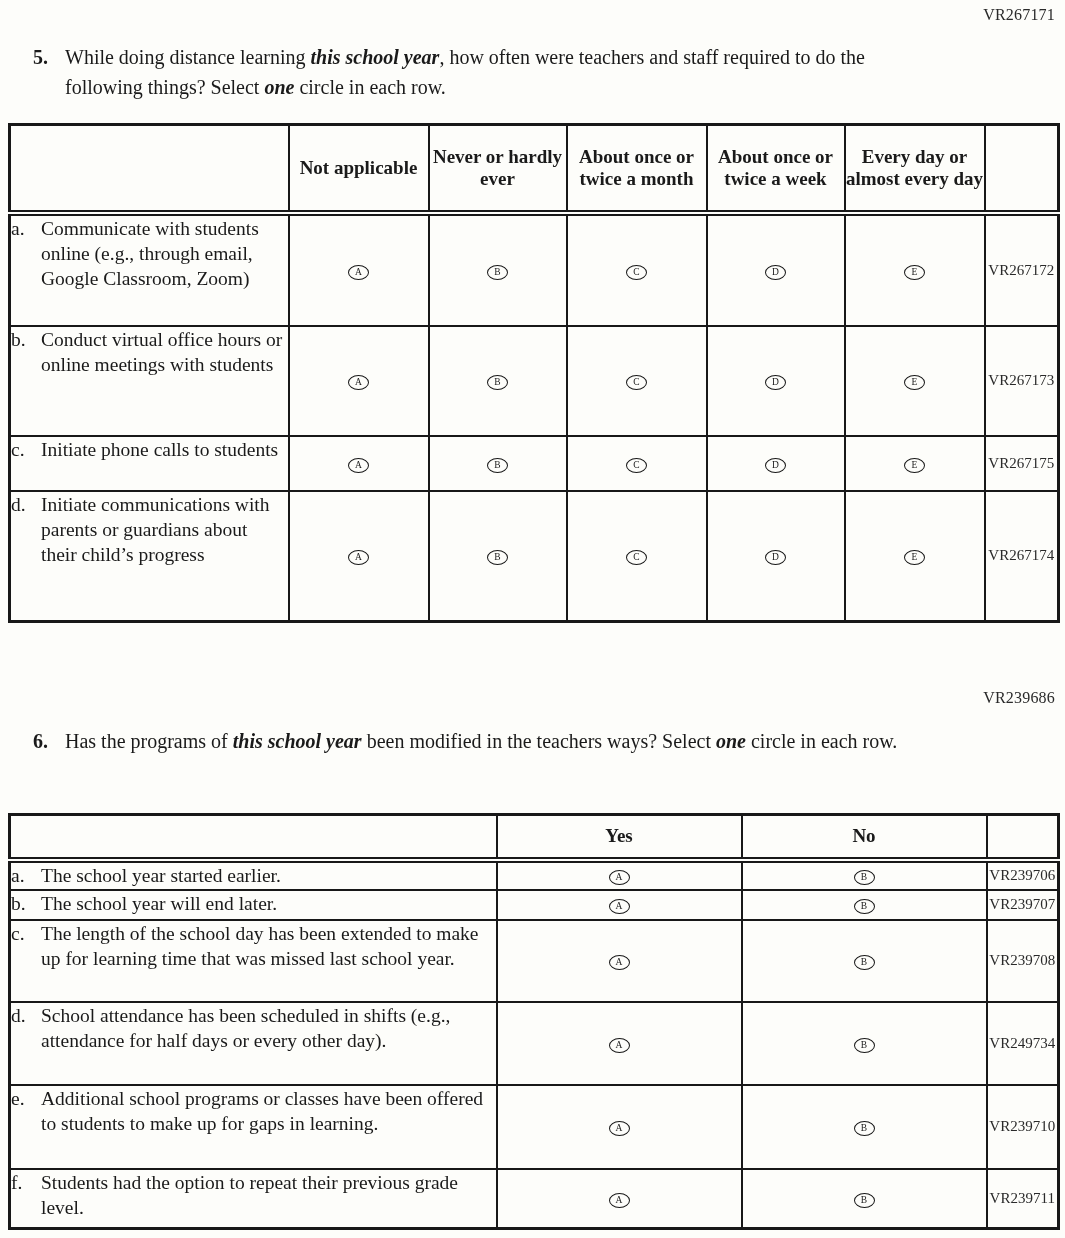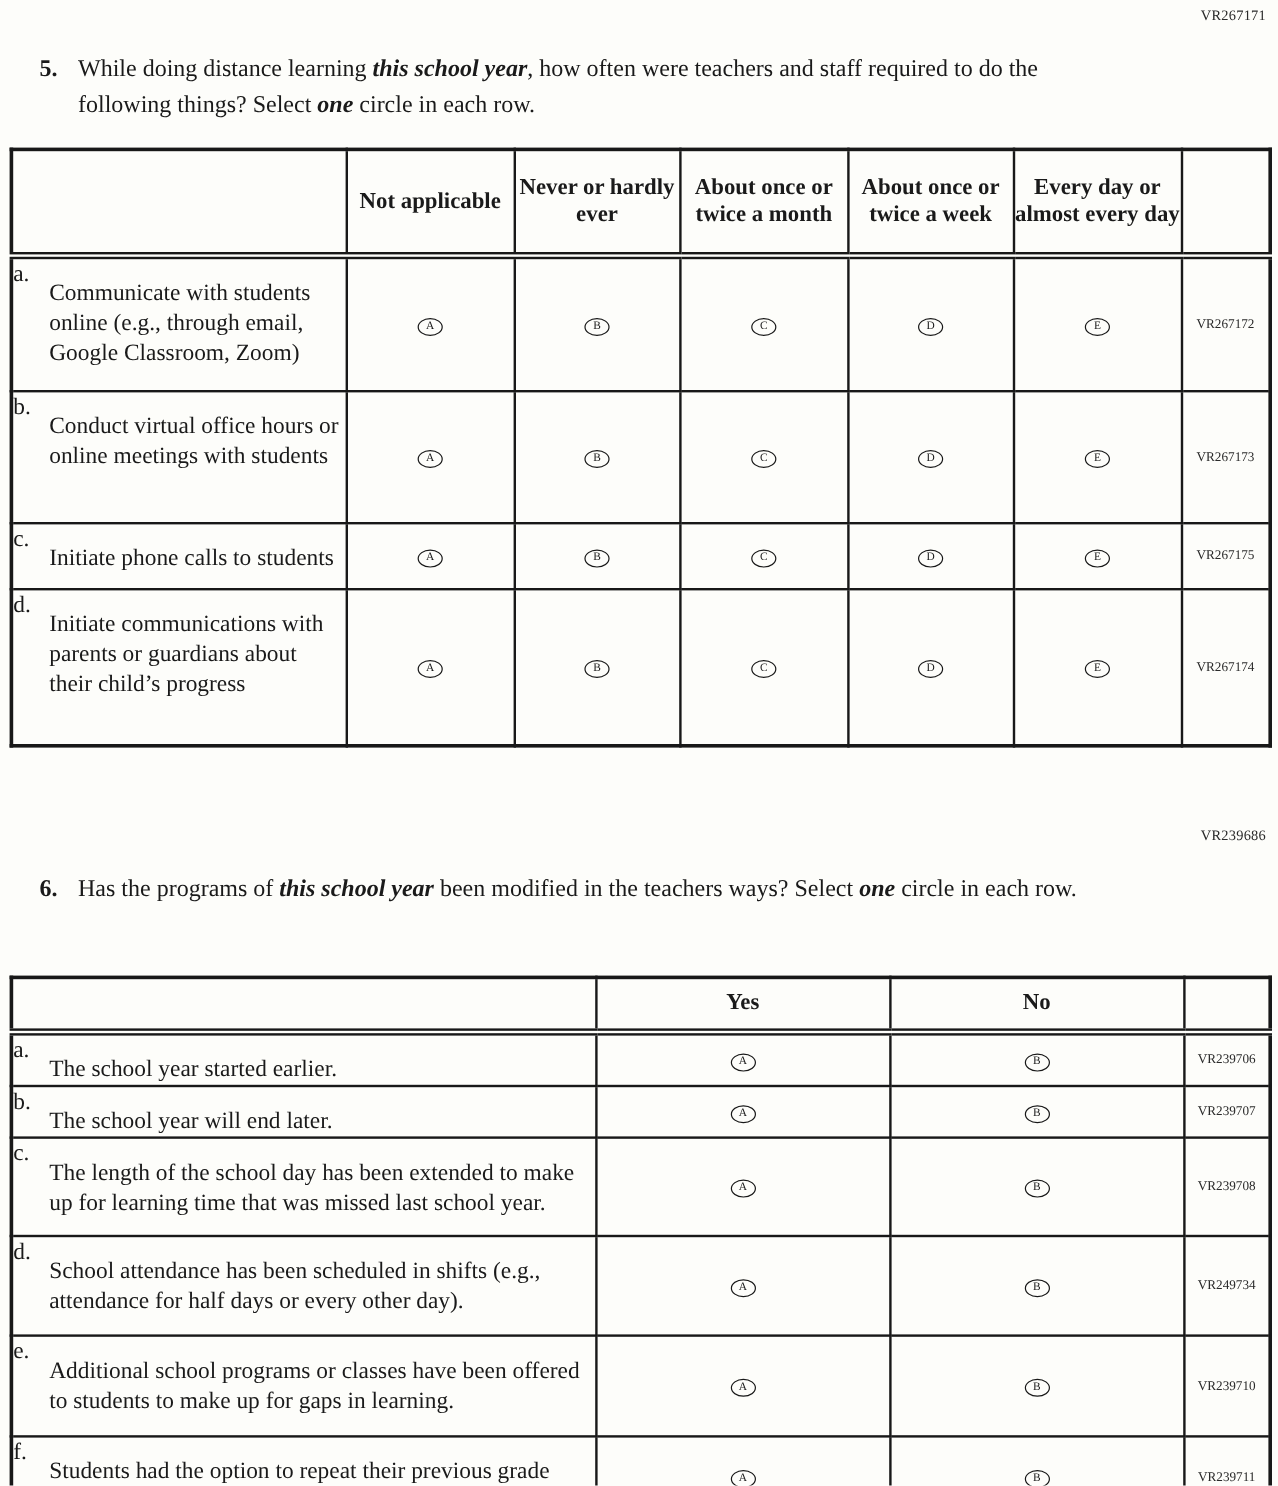--- a/index.html
+++ b/index.html
@@ -4,21 +4,21 @@
 <style>
   html, body { margin:0; padding:0; }
   body {
     width:1065px; height:1238px;
     background:#fdfdfa;
     font-family:"Liberation Serif","DejaVu Serif",serif;
     color:#1a1a1a;
     position:relative;
     overflow:hidden;
   }
-  .vr-code-float { position:absolute; font-size:12px; color:#2a2a2a; letter-spacing:0.2px; }
+  .vr-code-float { position:absolute; font-size:16px; color:#2a2a2a; letter-spacing:0.2px; }
   #code-top { top:6px; right:10px; }
   #code-mid { top:689px; right:10px;text-align:center; }
 
   .question { position:absolute; display:flex; font-size:20px; line-height:30px; }
   .qnum { font-weight:bold; width:24px; flex:none; }
   .qtext { flex:1; padding-left:8px; }
   #q5 { top:42px; left:33px; width:880px; }
   #q6 { top:726px; left:33px; width:950px; }
   .qtext b { font-weight:bold;font-style:italic; }
 
@@ -31,23 +31,23 @@
   #table1 { top:123px; }
   #table2 { top:813px; }
   .survey th, .survey td { border:2px solid #181818; padding:0; }
   .survey thead th { border-bottom:6px double #181818; vertical-align:middle; }
   .opt-header {
     font-size:19px; font-weight:bold; text-align:center; line-height:22px; padding:4px 6px;
   }
   .label-cell { vertical-align:top; padding:3px 6px 3px 10px; font-size:19.5px; line-height:25px; }
   .row-flex { display:flex; }
   .row-letter { width:30px; flex:none; }
-  .row-text { flex:1;margin-top:16px; }
+  .row-text { flex:1; }
   .opt-cell { text-align:center; vertical-align:middle; }
-  .code-cell { text-align:center; vertical-align:middle; font-size:11px; color:#2a2a2a; padding:0 2px; }
+  .code-cell { text-align:center; vertical-align:middle; font-size:15px; color:#2a2a2a; padding:0 2px; }
   .bubble {
     display:inline-block; width:19px; height:13px;
     border:1.6px solid #181818; border-radius:50%;
     font-size:9.5px; line-height:13px; text-align:center;
     font-family:"Liberation Serif","DejaVu Serif",serif;
     cursor:pointer; box-sizing:content-box;
   }
 </style>
 </head>
 <body>

